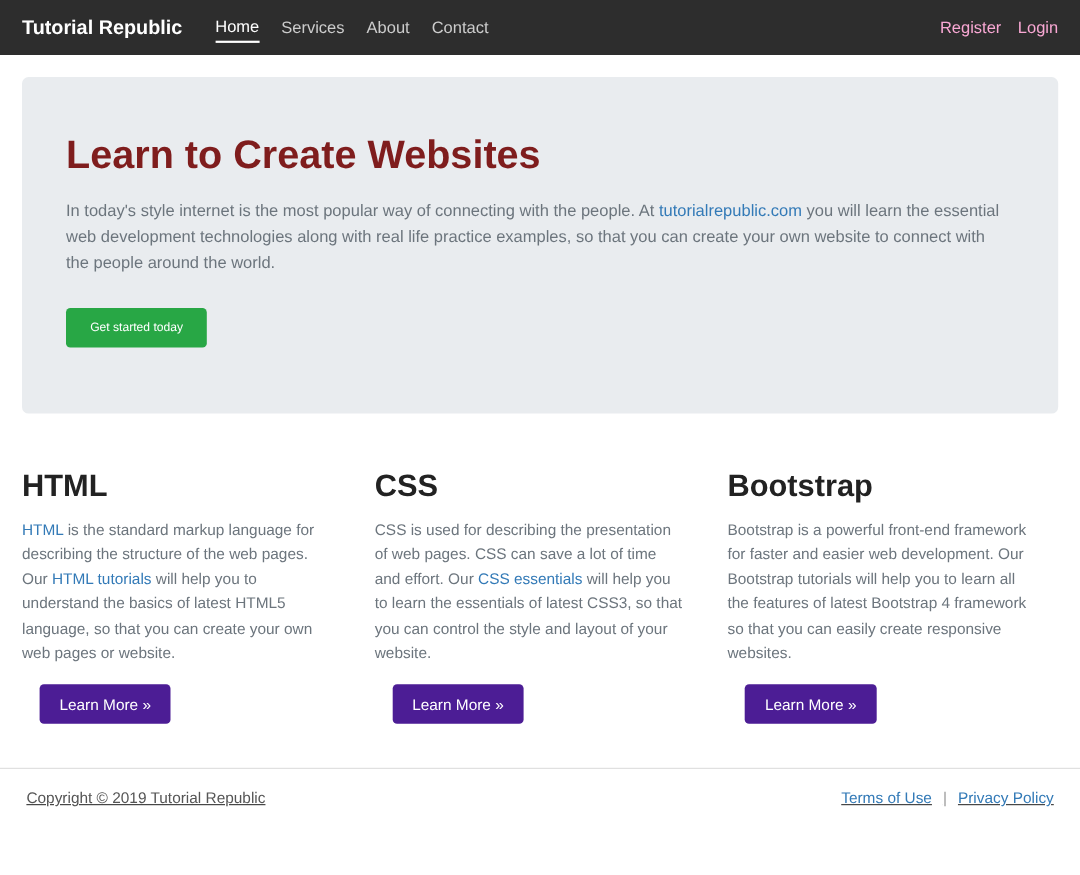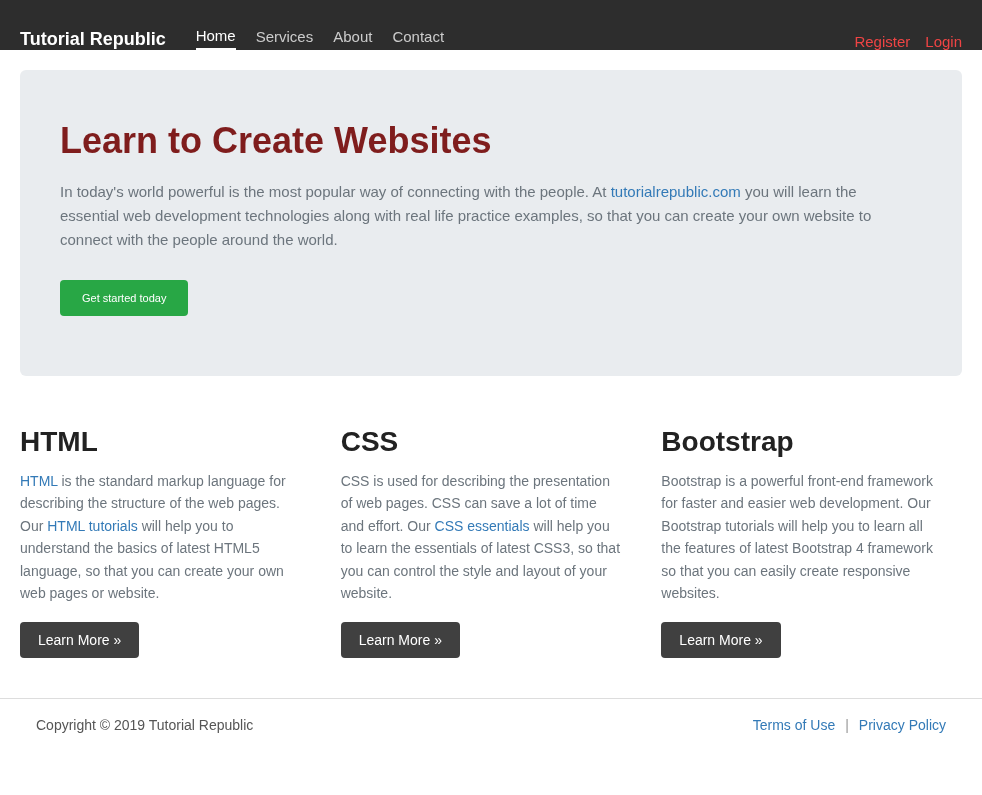--- a/index.html
+++ b/index.html
@@ -13,21 +13,21 @@
       color: #333;
       background: #fff;
       width: 982px;
     }
 
     
     nav {
       background-color: #2d2d2d;
       padding: 0 20px;
       display: flex;
-      align-items: flex-end;
+      align-items: center;
       height: 50px;
     }
     .nav-brand {
       color: #fff;
       font-size: 18px;
       font-weight: bold;
       margin-right: 30px;
       white-space: nowrap;
     }
     .nav-links {
@@ -45,21 +45,21 @@
     .nav-links a.active {
       color: #fff;
       border-bottom: 2px solid #fff;
     }
     .nav-right {
       margin-left: auto;
       display: flex;
       gap: 15px;
     }
     .nav-right a {
-      color: #ef4444;
+      color: #f9a8d4;
       text-decoration: none;
       font-size: 15px;
     }
 
     
     .hero {
       background-color: #e9ecef;
       margin: 20px;
       border-radius: 6px;
       padding: 50px 40px 60px 40px;
@@ -117,38 +117,40 @@
       font-size: 14px;
       color: #6c757d;
       line-height: 1.6;
       margin-bottom: 18px;
     }
     .card p a {
       color: #337ab7;
       text-decoration: none;
     }
     .btn-learn {
-      background-color: #404040;
+      background-color: #4c1d95;
       color: #fff;
       border: none;
       padding: 10px 18px;
       font-size: 14px;
       border-radius: 4px;
       cursor: pointer;
       text-decoration: none;
       display: inline-block;
+      margin-left: 16px;
     }
 
     
     footer {
       border-top: 1px solid #ddd;
-      padding: 18px 36px;
+      padding: 18px 24px;
       display: flex;
       align-items: center;
       background: #fff;
+      text-decoration: underline;
     }
     .footer-left {
       font-size: 14px;
       color: #555;
     }
     .footer-right {
       margin-left: auto;
       display: flex;
       align-items: center;
       gap: 10px;
@@ -175,21 +177,21 @@
   </div>
   <div class="nav-right">
     <a href="#">Register</a>
     <a href="#">Login</a>
   </div>
 </nav>
 
 <div class="hero">
   <h1>Learn to Create Websites</h1>
   <p>
-    <span>In today's world powerful is the most popular way of connecting with the people. At </span><a href="#">tutorialrepublic.com</a><span> you will learn the essential web development technologies along with real life practice examples, so that you can create your own website to connect with the people around the world.</span>
+    <span>In today's style internet is the most popular way of connecting with the people. At </span><a href="#">tutorialrepublic.com</a><span> you will learn the essential web development technologies along with real life practice examples, so that you can create your own website to connect with the people around the world.</span>
   </p>
   <a href="#" class="btn-green">Get started today</a>
 </div>
 
 <div class="cards-section">
 
   <div class="card">
     <h2>HTML</h2>
     <p>
       <a href="#">HTML</a><span> is the standard markup language for describing the structure of the web pages. Our </span><a href="#">HTML tutorials</a><span> will help you to understand the basics of latest HTML5 language, so that you can create your own web pages or website.</span>

